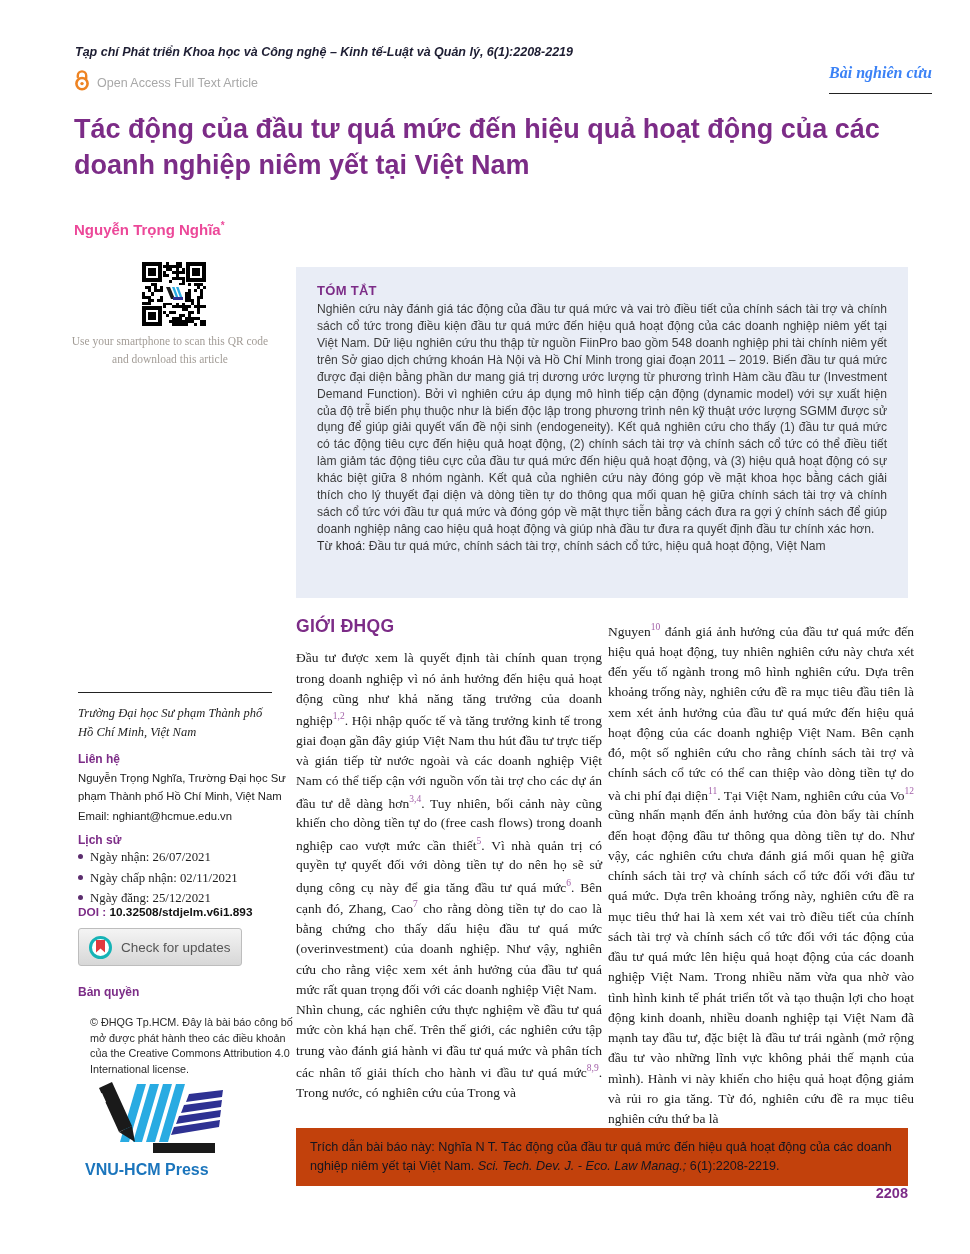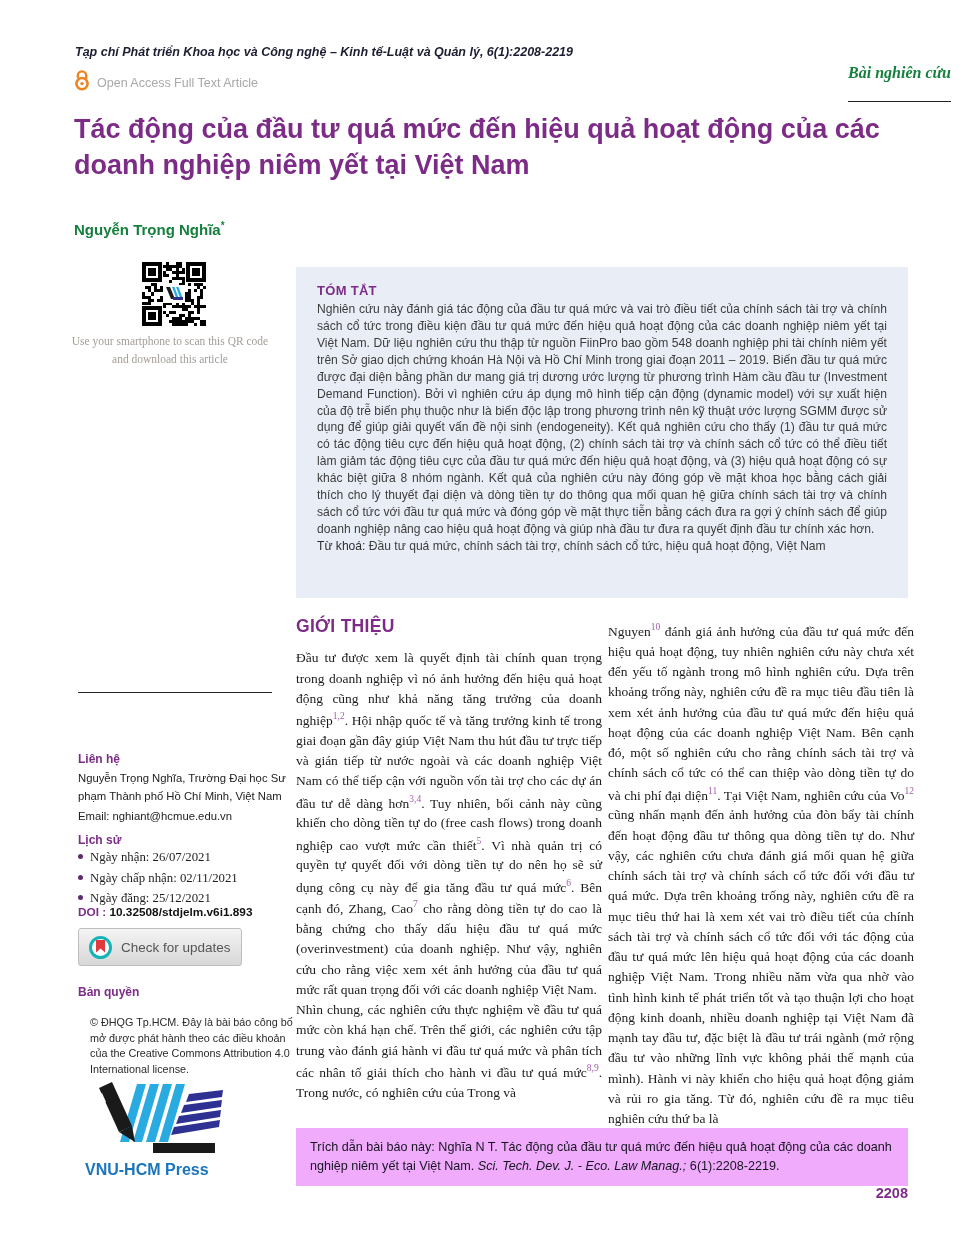--- a/index.html
+++ b/index.html
@@ -6,26 +6,26 @@
   .page{position:relative;width:970px;height:1254px;background:#fff;overflow:hidden;
         font-family:"Liberation Sans",sans-serif;color:#1b1b1b;}
   .b{font-weight:400;}
   .i{font-style:italic;}
   sup.ref{color:#a25fa8;font-size:9.5px;font-weight:400;}
   
   .journal-line{position:absolute;left:75px;top:45px;font-style:italic;font-weight:700;
         font-size:12.5px;color:#1d1d32;}
   .oa-row{position:absolute;left:73px;top:70px;display:flex;align-items:center;gap:6px;}
   .oa-text{font-size:12.5px;color:#a8a8a8;}
-  .article-type{position:absolute;right:19px;top:64px;font-family:"Liberation Serif",serif;
-        font-style:italic;font-weight:700;font-size:16px;color:#15803d;
-        border-bottom:1.5px solid #222;padding-bottom:19px;}
+  .article-type{position:absolute;right:38px;top:64px;font-family:"Liberation Serif",serif;
+        font-style:italic;font-weight:700;font-size:16px;color:#3b82f6;
+        border-bottom:1.5px solid #222;padding-bottom:11px;}
   .title{position:absolute;left:74px;top:112px;width:812px;margin:0;font-size:27px;
         line-height:1.33;font-weight:700;color:#7c2c87;}
-  .author{position:absolute;left:74px;top:220px;font-size:15px;font-weight:700;color:#15803d;}
+  .author{position:absolute;left:74px;top:220px;font-size:15px;font-weight:700;color:#ec4899;}
   .author sup{font-size:10px;}
   
   .qr-code{position:absolute;left:142px;top:262px;width:64px;height:64px;background:#fff;}
   .qr-cells{display:grid;grid-template-columns:repeat(21,1fr);grid-template-rows:repeat(21,1fr);
         width:64px;height:64px;}
   .qr-cells div.on{background:#000;}
   .qr-f{position:absolute;width:20px;height:20px;border:4px solid #000;box-sizing:border-box;background:#fff;}
   .qr-f::after{content:"";position:absolute;left:2px;top:2px;width:8px;height:8px;background:#000;}
   .qr-f.tl{left:0;top:0;} .qr-f.tr{right:0;top:0;} .qr-f.bl{left:0;bottom:0;}
   .qr-logo{position:absolute;left:21px;top:23px;width:22px;height:18px;background:#fff;
@@ -68,21 +68,21 @@
   
   .col{position:absolute;width:306px;font-family:"Liberation Serif",serif;font-size:13.5px;
         line-height:1.5;text-align:justify;color:#1b1b1b;}
   .col1{left:296px;top:613px;}
   .col2{left:608px;top:620px;}
   .section-h{margin:0 0 9px;font-family:"Liberation Sans",sans-serif;font-size:17.5px;
         font-weight:700;color:#7c2c87;letter-spacing:.3px;}
   .col p{margin:0;}
   
   .citation-box{position:absolute;left:296px;top:1128px;width:612px;box-sizing:border-box;
-        background:#f0abfc;padding:10px 14px;font-size:12.6px;line-height:1.5;color:#15151f;}
+        background:#c2410c;padding:10px 14px;font-size:12.6px;line-height:1.5;color:#15151f;}
   .page-number{position:absolute;right:62px;top:1185px;font-size:14.5px;font-weight:700;color:#7c2c87;}
 </style>
 </head>
 <body>
 
 <div class="page">
 
   <div class="journal-line">Tạp chí Phát triển Khoa học và Công nghệ – Kinh tế-Luật và Quản lý, 6(1):2208-2219</div>
   <div class="oa-row">
     <span>
@@ -559,20 +559,21 @@
   </div>
   <div class="qr-caption">Use your smartphone to scan this QR code and download this article</div>
 
   <div class="abstract-box">
     <h2>TÓM TẮT</h2>
     <p class="abs-body">Nghiên cứu này đánh giá tác động của đầu tư quá mức và vai trò điều tiết của chính sách tài trợ và chính sách cổ tức trong điều kiện đầu tư quá mức đến hiệu quả hoạt động của các doanh nghiệp niêm yết tại Việt Nam. Dữ liệu nghiên cứu thu thập từ nguồn FiinPro bao gồm 548 doanh nghiệp phi tài chính niêm yết trên Sở giao dịch chứng khoán Hà Nội và Hồ Chí Minh trong giai đoạn 2011 – 2019. Biến đầu tư quá mức được đại diện bằng phần dư mang giá trị dương ước lượng từ phương trình Hàm cầu đầu tư (Investment Demand Function). Bởi vì nghiên cứu áp dụng mô hình tiếp cận động (dynamic model) với sự xuất hiện của độ trễ biến phụ thuộc như là biến độc lập trong phương trình nên kỹ thuật ước lượng SGMM được sử dụng để giúp giải quyết vấn đề nội sinh (endogeneity). Kết quả nghiên cứu cho thấy (1) đầu tư quá mức có tác động tiêu cực đến hiệu quả hoạt động, (2) chính sách tài trợ và chính sách cổ tức có thể điều tiết làm giảm tác động tiêu cực của đầu tư quá mức đến hiệu quả hoạt động, và (3) hiệu quả hoạt động có sự khác biệt giữa 8 nhóm ngành. Kết quả của nghiên cứu này đóng góp về mặt khoa học bằng cách giải thích cho lý thuyết đại diện và dòng tiền tự do thông qua mối quan hệ giữa chính sách tài trợ và chính sách cổ tức với đầu tư quá mức và đóng góp về mặt thực tiễn bằng cách đưa ra gợi ý chính sách để giúp doanh nghiệp nâng cao hiệu quả hoạt động và giúp nhà đầu tư đưa ra quyết định đầu tư chính xác hơn.</p>
     <p class="abs-keywords"><span class="b">Từ khoá:</span><span> Đầu tư quá mức, chính sách tài trợ, chính sách cổ tức, hiệu quả hoạt động, Việt Nam</span></p>
   </div>
 
   <hr class="side-rule">
+  <p class="affiliation">Trường Đại học Sư phạm Thành phố Hồ Chí Minh, Việt Nam</p>
   <h3 class="side-h h-contact">Liên hệ</h3>
   <p class="contact"><span class="b">Nguyễn Trọng Nghĩa</span><span>, Trường Đại học Sư phạm Thành phố Hồ Chí Minh, Việt Nam</span></p>
   <p class="email">Email: nghiant@hcmue.edu.vn</p>
   <h3 class="side-h h-history">Lịch sử</h3>
   <ul class="history">
     <li>Ngày nhận: 26/07/2021</li>
     <li>Ngày chấp nhận: 02/11/2021</li>
     <li>Ngày đăng: 25/12/2021</li>
   </ul>
   <p class="doi"><span class="doi-label">DOI : </span><span class="doi-value">10.32508/stdjelm.v6i1.893</span></p>
@@ -602,21 +603,21 @@
         <polygon points="14,8 27,2 47,46 34,52" fill="#1a1a1a"></polygon>
         <polygon points="34,52 47,46 50,62" fill="#1a1a1a"></polygon>
         <polygon points="10,16 17,13 21,22 14,25" fill="#fff"></polygon>
       </g>
       <rect x="68" y="63" width="62" height="10" fill="#1a1a1a"></rect>
     </svg>
     <div class="press-text">VNU-HCM Press</div>
   </div>
 
   <div class="col col1">
-    <h2 class="section-h">GIỚI THIỆU</h2>
+    <h2 class="section-h">GIỚI ĐHQG</h2>
     <p><span>Đầu tư được xem là quyết định tài chính quan trọng trong doanh nghiệp vì nó ảnh hưởng đến hiệu quả hoạt động cũng như khả năng tăng trưởng của doanh nghiệp</span><sup class="ref">1,2</sup><span>. Hội nhập quốc tế và tăng trưởng kinh tế trong giai đoạn gần đây giúp Việt Nam thu hút đầu tư trực tiếp và gián tiếp từ nước ngoài và các doanh nghiệp Việt Nam có thể tiếp cận với nguồn vốn tài trợ cho các dự án đầu tư dễ dàng hơn</span><sup class="ref">3,4</sup><span>. Tuy nhiên, bối cảnh này cũng khiến cho dòng tiền tự do (free cash flows) trong doanh nghiệp cao vượt mức cần thiết</span><sup class="ref">5</sup><span>. Vì nhà quản trị có quyền tự quyết đối với dòng tiền tự do nên họ sẽ sử dụng công cụ này để gia tăng đầu tư quá mức</span><sup class="ref">6</sup><span>. Bên cạnh đó, Zhang, Cao</span><sup class="ref">7</sup><span> cho rằng dòng tiền tự do cao là bằng chứng cho thấy dấu hiệu đầu tư quá mức (overinvestment) của doanh nghiệp. Như vậy, nghiên cứu cho rằng việc xem xét ảnh hưởng của đầu tư quá mức rất quan trọng đối với các doanh nghiệp Việt Nam.</span></p>
     <p><span>Nhìn chung, các nghiên cứu thực nghiệm về đầu tư quá mức còn khá hạn chế. Trên thế giới, các nghiên cứu tập trung vào đánh giá hành vi đầu tư quá mức và phân tích các nhân tố giải thích cho hành vi đầu tư quá mức</span><sup class="ref">8,9</sup><span>. Trong nước, có nghiên cứu của Trong và</span></p>
   </div>
   <div class="col col2">
     <p><span>Nguyen</span><sup class="ref">10</sup><span> đánh giá ảnh hưởng của đầu tư quá mức đến hiệu quả hoạt động, tuy nhiên nghiên cứu này chưa xét đến yếu tố ngành trong mô hình nghiên cứu. Dựa trên khoảng trống này, nghiên cứu đề ra mục tiêu đầu tiên là xem xét ảnh hưởng của đầu tư quá mức đến hiệu quả hoạt động của các doanh nghiệp Việt Nam. Bên cạnh đó, một số nghiên cứu cho rằng chính sách tài trợ và chính sách cổ tức có thể can thiệp vào dòng tiền tự do và chi phí đại diện</span><sup class="ref">11</sup><span>. Tại Việt Nam, nghiên cứu của Vo</span><sup class="ref">12</sup><span> cũng nhấn mạnh đến ảnh hưởng của đòn bẩy tài chính đến hoạt động đầu tư thông qua dòng tiền tự do. Như vậy, các nghiên cứu chưa đánh giá mối quan hệ giữa chính sách tài trợ và chính sách cổ tức đối với đầu tư quá mức. Dựa trên khoảng trống này, nghiên cứu đề ra mục tiêu thứ hai là xem xét vai trò điều tiết của chính sách tài trợ và chính sách cổ tức đối với tác động của đầu tư quá mức lên hiệu quả hoạt động của các doanh nghiệp Việt Nam. Trong nhiều năm vừa qua nhờ vào tình hình kinh tế phát triển tốt và tạo thuận lợi cho hoạt động kinh doanh, nhiều doanh nghiệp tại Việt Nam đã mạnh tay đầu tư, đặc biệt là đầu tư trái ngành (mở rộng đầu tư vào những lĩnh vực không phải thế mạnh của mình). Hành vi này khiến cho hiệu quả hoạt động giảm và rủi ro gia tăng. Từ đó, nghiên cứu đề ra mục tiêu nghiên cứu thứ ba là</span></p>
   </div>
 
   <div class="citation-box"><span class="b">Trích dẫn bài báo này: </span><span>Nghĩa N T. </span><span class="b">Tác động của đầu tư quá mức đến hiệu quả hoạt động của các doanh nghiệp niêm yết tại Việt Nam</span><span>. </span><span class="i">Sci. Tech. Dev. J. - Eco. Law Manag.;</span><span> 6(1):2208-2219.</span></div>
   <div class="page-number">2208</div>
 

